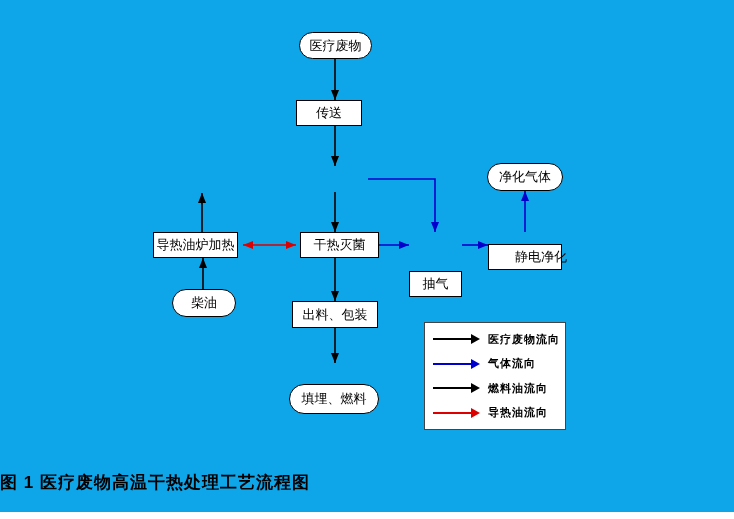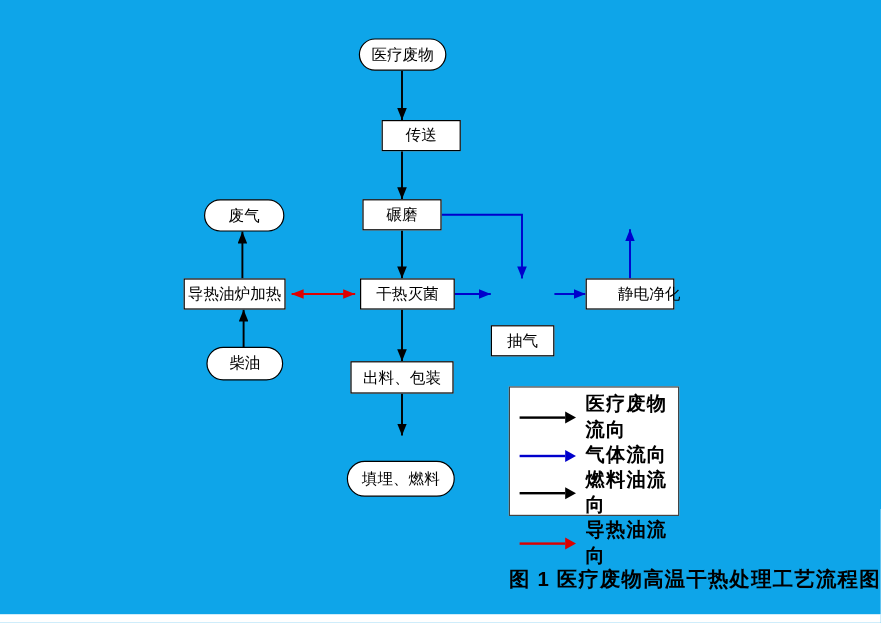--- a/index.html
+++ b/index.html
@@ -59,35 +59,34 @@
     background: #000;
   }
   .legend-arrow .head {
     display: inline-block;
     width: 0; height: 0;
     border-left: 9px solid #000;
     border-top: 5px solid transparent;
     border-bottom: 5px solid transparent;
   }
   .legend-label {
-    font-size: 16px;
+    font-size: 11px;
     font-weight: bold;
     color: #000000;
     letter-spacing: 1px;
   }
   .caption {
     position: absolute;
     left: 0; right: 0;
     top: 471px;
-    text-align: right;
+    text-align: left;
     font-size: 17px;
     font-weight: bold;
     color: #000000;
     letter-spacing: 1px;
-    padding-left: 47px;
   }
 </style>
 </head>
 <body>
 
 <div class="page">
 
   <svg class="arrow-layer" width="734" height="519" viewBox="0 0 734 519">
     <defs>
       <marker id="m-black" viewBox="0 0 10 8" markerWidth="10" markerHeight="8" refX="10" refY="4" orient="auto-start-reverse" markerUnits="userSpaceOnUse">
@@ -111,26 +110,25 @@
 
     <path d="M368,179 L435,179 L435,232" fill="none" stroke="#0000cc" stroke-width="1.6" marker-end="url(#m-blue)"></path>
     <line x1="375" y1="245" x2="409" y2="245" stroke="#0000cc" stroke-width="1.6" marker-end="url(#m-blue)"></line>
     <line x1="462" y1="245" x2="488" y2="245" stroke="#0000cc" stroke-width="1.6" marker-end="url(#m-blue)"></line>
     <line x1="525" y1="232" x2="525" y2="191" stroke="#0000cc" stroke-width="1.6" marker-end="url(#m-blue)"></line>
 
     <line x1="243" y1="245" x2="296" y2="245" stroke="#dd0000" stroke-width="1.6" marker-start="url(#m-red)" marker-end="url(#m-red)"></line>
   </svg>
 
   <div class="node oval" style="left:299px; top:32px;  width:73px; height:27px;">医疗废物</div>
-  <div class="node" style="left:318px; top:100px; width:66px; height:26px;">传送</div>
-  <div class="node" style="left:302px; top:166px; width:66px; height:26px;">碾磨</div>
+  <div class="node" style="left:296px; top:100px; width:66px; height:26px;">传送</div>
   <div class="node" style="left:300px; top:232px; width:79px; height:26px;">干热灭菌</div>
   <div class="node" style="left:409px; top:232px; width:53px; height:26px;margin-top:39px;">抽气</div>
-  <div class="node" style="left:488px; top:232px; width:74px; height:26px;padding-left:32px;">静电净化</div>
-  <div class="node oval" style="left:170px; top:166px; width:67px; height:27px;">废气</div>
+  <div class="node" style="left:488px; top:244px; width:74px; height:26px;padding-left:32px;">静电净化</div>
+  <div class="node oval" style="left:487px; top:163px; width:76px; height:28px;">净化气体</div>
   <div class="node" style="left:142px; top:232px; width:85px; height:26px;margin-left:11px;">导热油炉加热</div>
   <div class="node oval" style="left:172px; top:289px; width:64px; height:28px;">柴油</div>
   <div class="node" style="left:292px; top:301px; width:86px; height:27px;">出料、包装</div>
   <div class="node oval" style="left:289px; top:384px; width:90px; height:30px;">填埋、燃料</div>
 
   <div class="legend">
     <div class="legend-row">
       <span class="legend-arrow">
           <span class="shaft" style="background-color: rgb(0, 0, 0);"></span>
           <span class="head" style="border-left-color: rgb(0, 0, 0);"></span>

